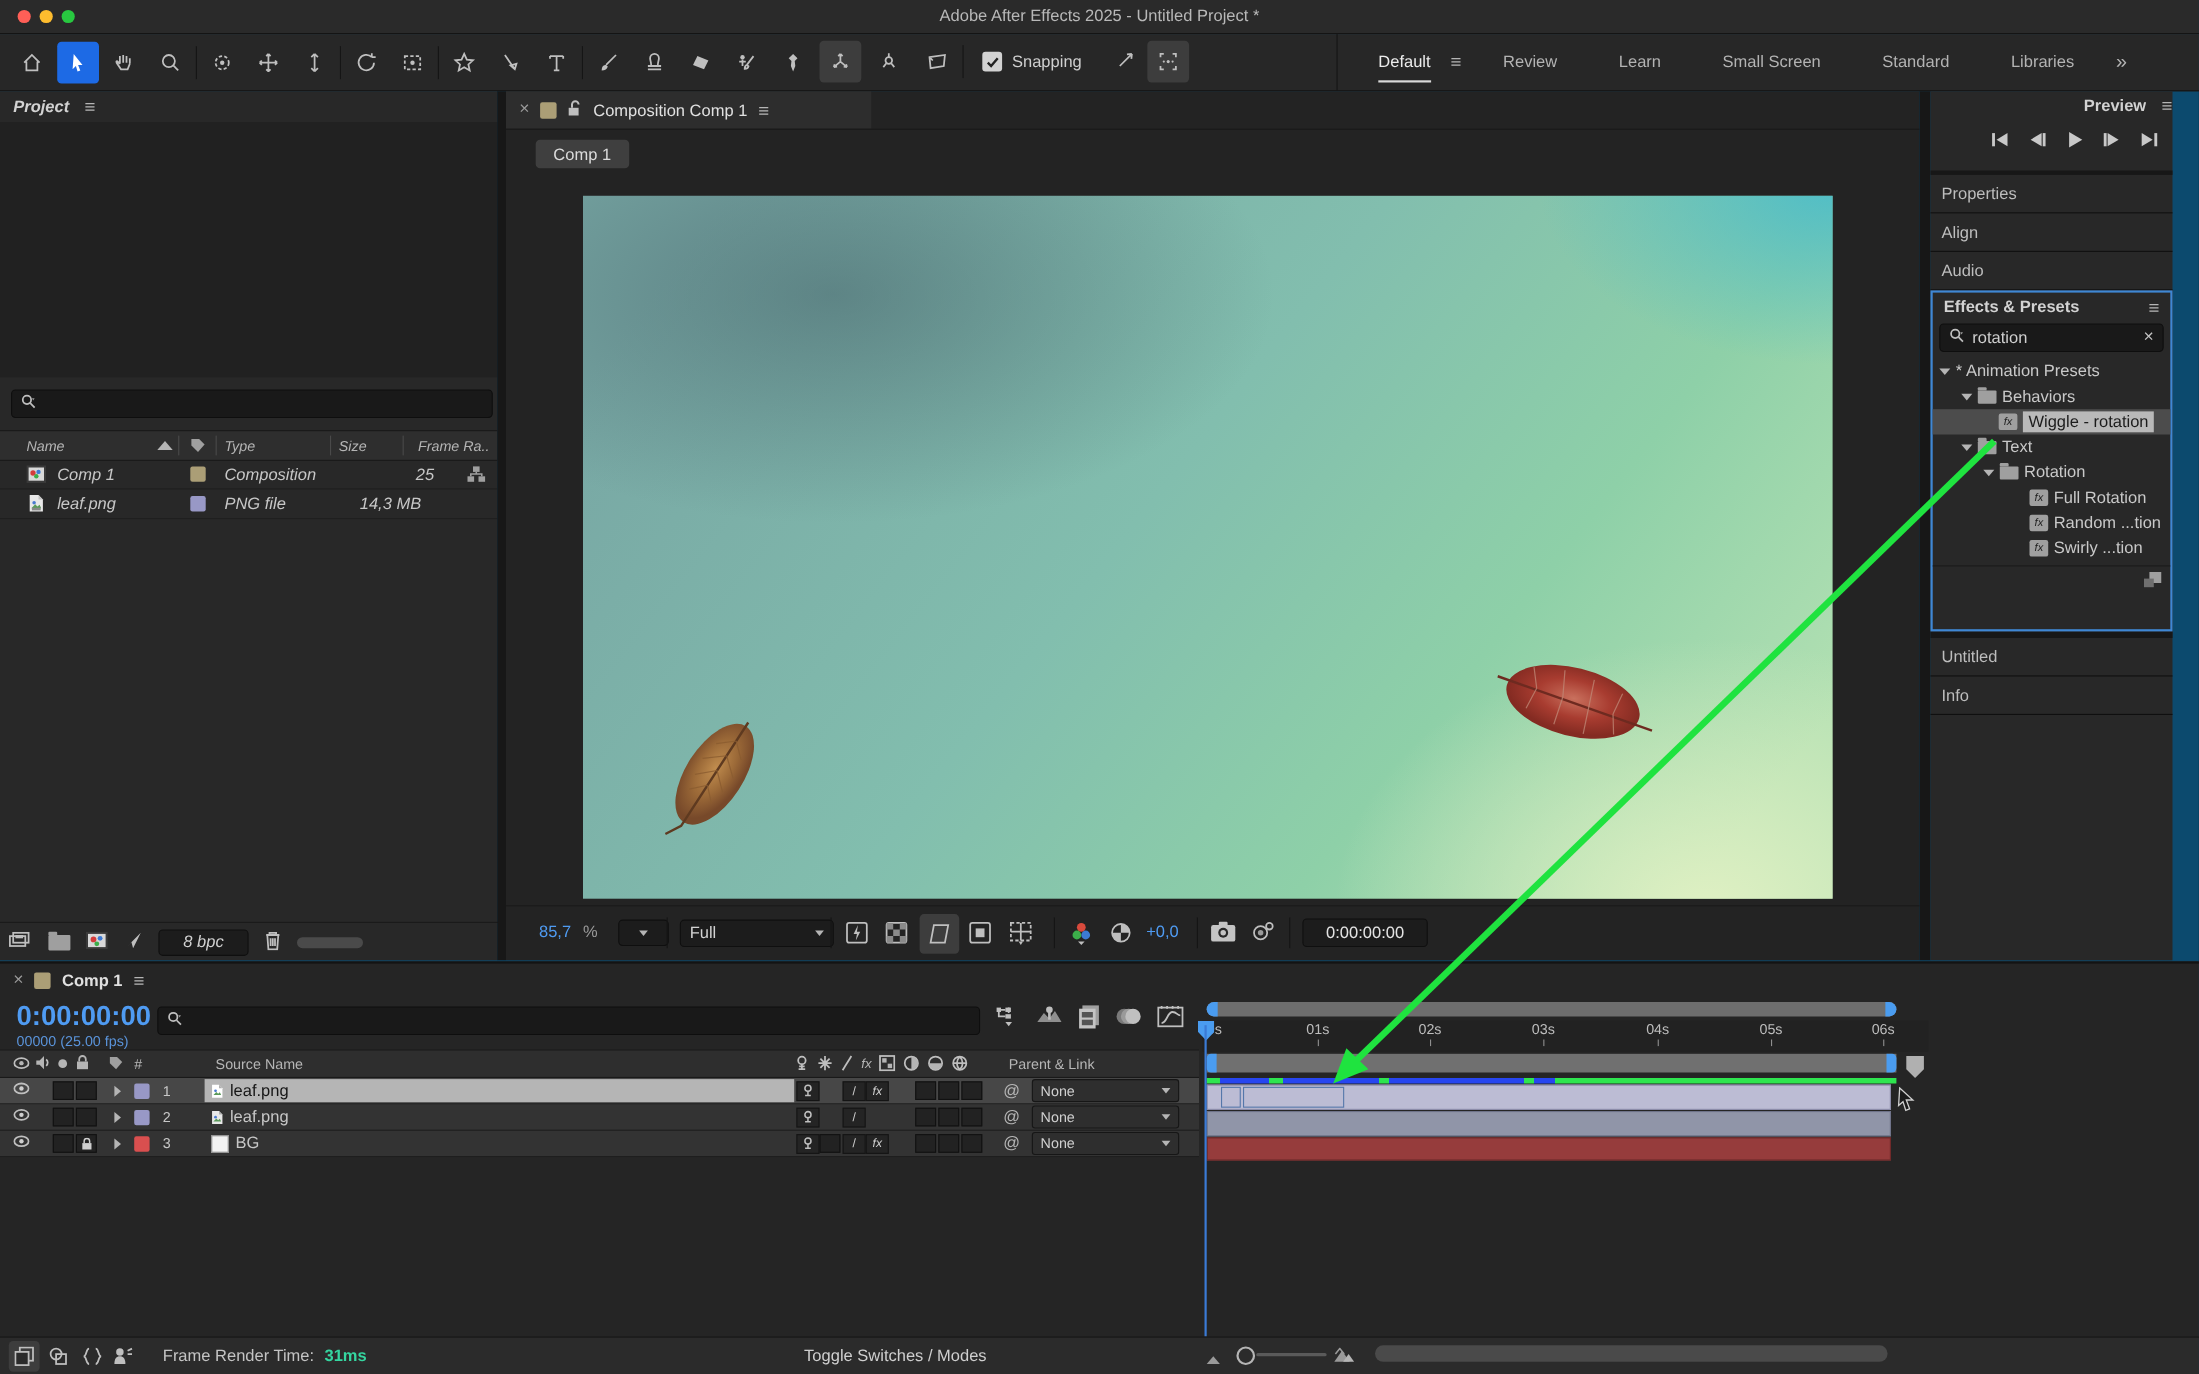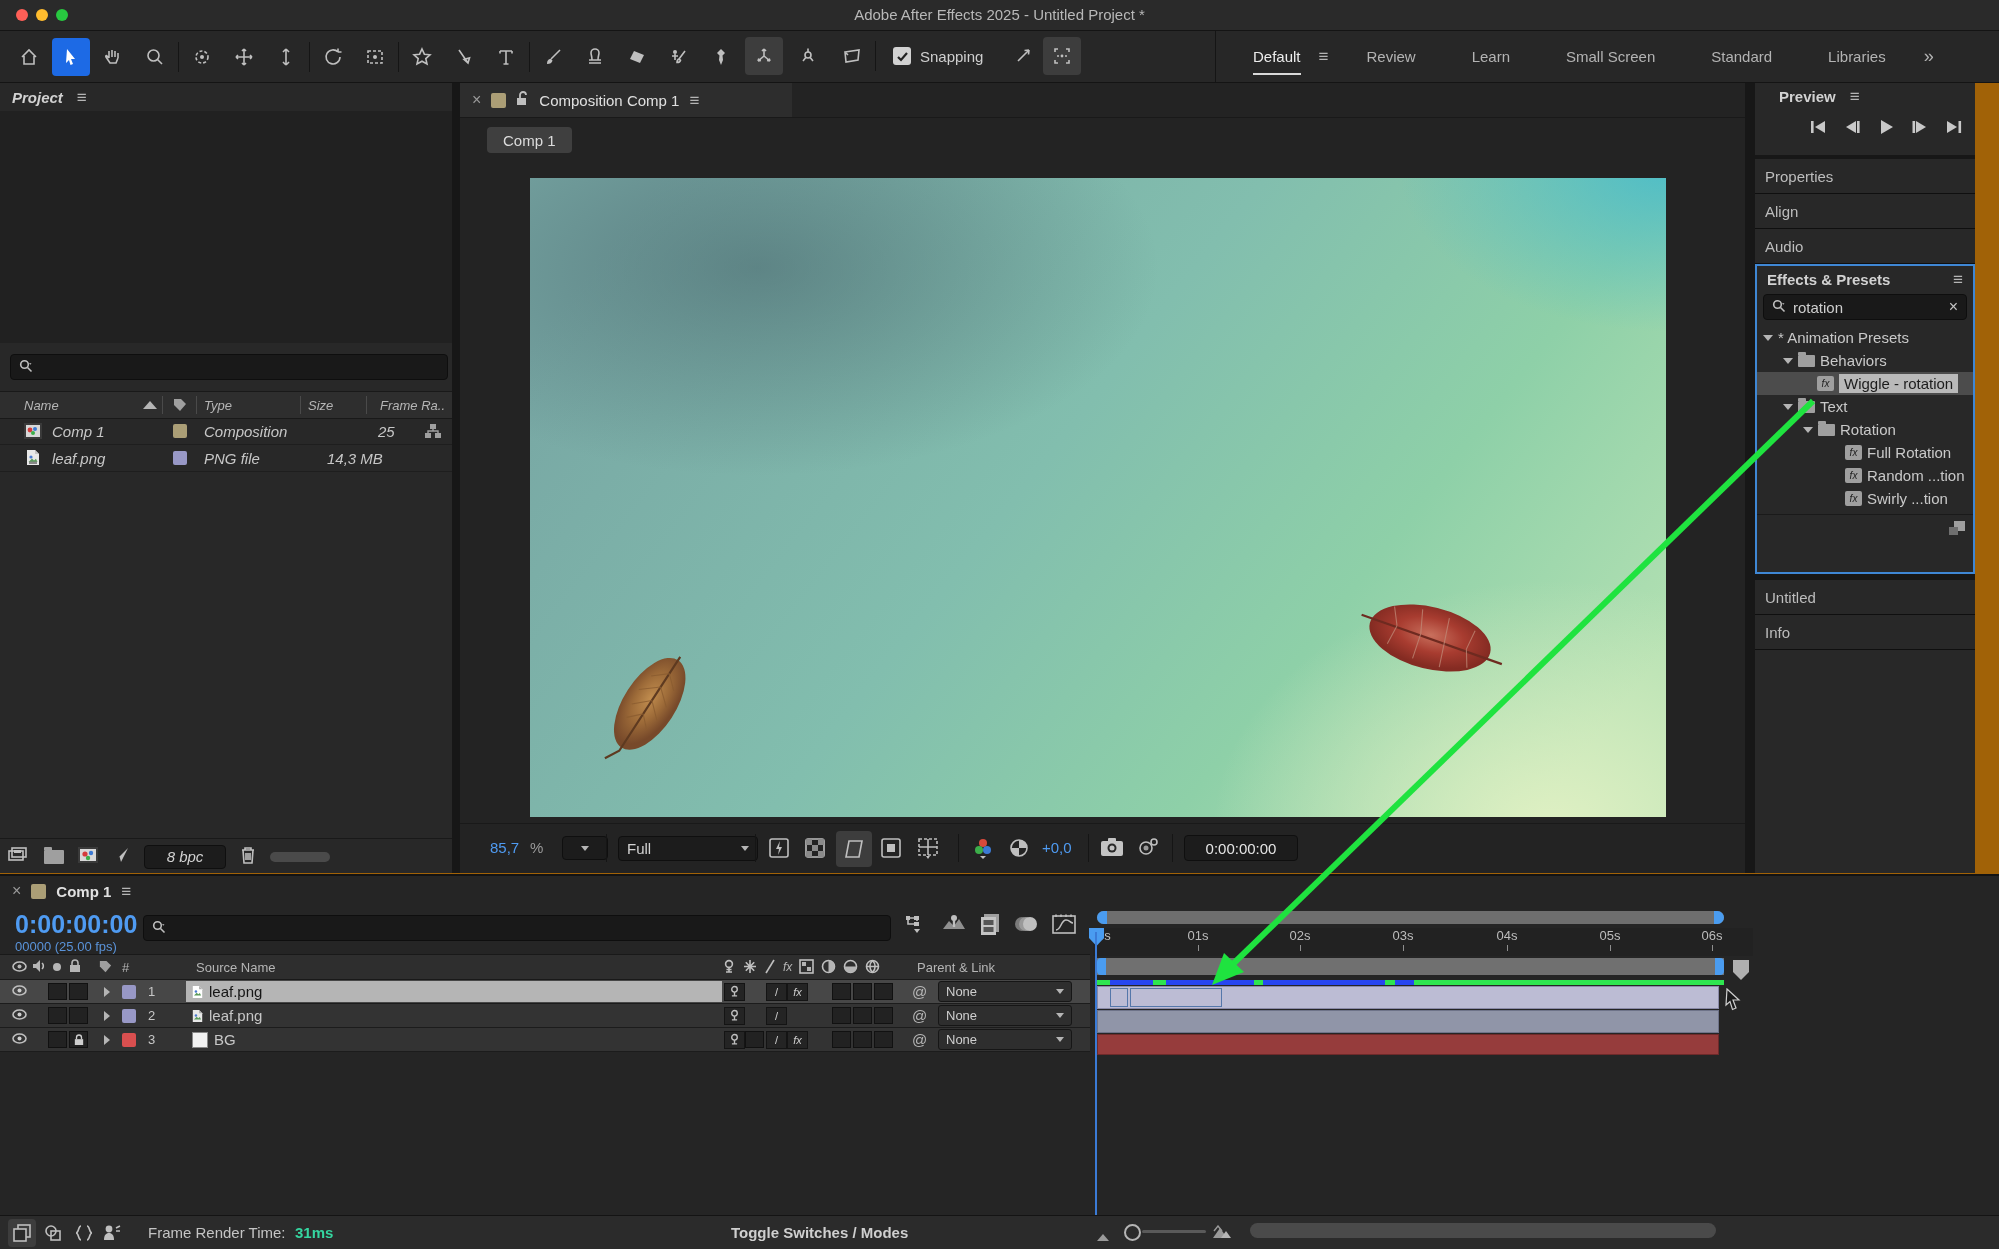--- a/index.html
+++ b/index.html
@@ -1,16 +1,16 @@
 <!DOCTYPE html>
 <html><head>
 <meta charset="utf-8">
 <style>
   html,body{margin:0;padding:0;background:#111;}
-  #screen{position:relative;width:1999px;height:1249px;background:#a16207;overflow:hidden;
+  #screen{position:relative;width:1999px;height:1249px;background:#0c4a6e;overflow:hidden;
     font-family:"Liberation Sans","DejaVu Sans",sans-serif;color:#c7c7c7;font-size:15px;}
   .abs{position:absolute;}
   .panel{background:#282828;font-style:italic;}
   .row{display:flex;align-items:center;}
   .dim{color:#9a9a9a;}
   .blue{color:#4f9bf2;}
   .menu-glyph{color:#b5b5b5;font-size:17px;line-height:1;}
   .tbtn{width:38px;height:38px;display:flex;align-items:center;justify-content:center;border-radius:4px;color:#bdbdbd;}
   .tbtn.active{background:#1d6ae5;color:#fff;}
   .tbtn.boxed{background:#3d3d3d;}
@@ -412,21 +412,21 @@
       <div class="abs dropdown" style="left:724px;top:11px;width:96px;height:24px;justify-content:center;">
           <span style="color:#e4e4e4;">0:00:00:00</span>
         </div>
     </div>
   </div>
   <div class="abs" style="left:1745px;top:83px;width:10px;height:790px;background:#171717;"></div>
 
   <div class="abs" style="left:1755px;top:83px;width:220px;height:790px;background:#282828;">
 
     <div style="height:72px;">
-      <div class="row" style="height:26px;gap:14px;padding-left:24px;">
+      <div class="row" style="height:26px;gap:14px;padding-left:4px;justify-content:flex-end;">
         <span style="color:#d2d2d2;font-weight:bold;">Preview</span>
         <span class="menu-glyph">≡</span>
       </div>
       <div class="row" style="justify-content:flex-end;gap:8px;padding-right:8px;margin-top:6px;">
         <span class="transport">
             <svg width="18" height="14" viewBox="0 0 18 14">
               <rect x="2" y="1" width="2.6" height="12" fill="#c8c8c8"></rect>
               <path d="M16 1 L6 7 L16 13 Z" fill="#c8c8c8"></path>
             </svg>
           </span>
@@ -808,21 +808,21 @@
       <span class="abs" style="left:74px;top:8px;"><svg width="20" height="18" viewBox="0 0 20 18">
             <path class="icon" d="M7 2 C4 2 5 9 2 9 C5 9 4 16 7 16 M13 2 C16 2 15 9 18 9 C15 9 16 16 13 16"></path>
           </svg></span>
       <span class="abs" style="left:102px;top:8px;"><svg width="20" height="18" viewBox="0 0 20 18">
             <circle cx="7" cy="5" r="3.4" fill="#bfbfbf"></circle>
             <path d="M2 16 C2 11 4 9 7 9 C10 9 12 11 12 16 Z" fill="#bfbfbf"></path>
             <path class="icon" d="M14 4 L18 2 M14 7 L18 7"></path>
           </svg></span>
       <span class="abs" style="left:148px;top:8px;color:#c4c4c4;">Frame Render Time:</span>
       <span class="abs" style="left:295px;top:8px;color:#35d6a0;font-weight:bold;">31ms</span>
-      <span class="abs" style="left:731px;top:8px;color:#cfcfcf;font-weight:bold;">Toggle Switches / Modes</span>
+      <span class="abs" style="left:731px;top:8px;color:#cfcfcf;">Toggle Switches / Modes</span>
 
       <span class="abs" style="left:1096px;top:12px;"><svg width="14" height="10" viewBox="0 0 14 10">
             <path d="M1 9 L7 2 L13 9 Z" fill="#9a9a9a"></path>
           </svg></span>
       <span class="abs" style="left:1124px;top:8px;width:13px;height:13px;border:2px solid #b5b5b5;border-radius:50%;background:#2b2b2b;"></span>
       <span class="abs" style="left:1142px;top:14px;width:64px;height:3px;background:#5a5a5a;border-radius:2px;"></span>
       <span class="abs" style="left:1212px;top:9px;"><svg width="20" height="14" viewBox="0 0 20 14">
             <path d="M1 13 L8 3 L15 13 Z" fill="#9a9a9a"></path>
             <path d="M9 13 L14 6 L19 13 Z" fill="#b5b5b5"></path>
             <path d="M2 6 L6 1 L10 6" fill="none" stroke="#9a9a9a" stroke-width="1.4"></path>

